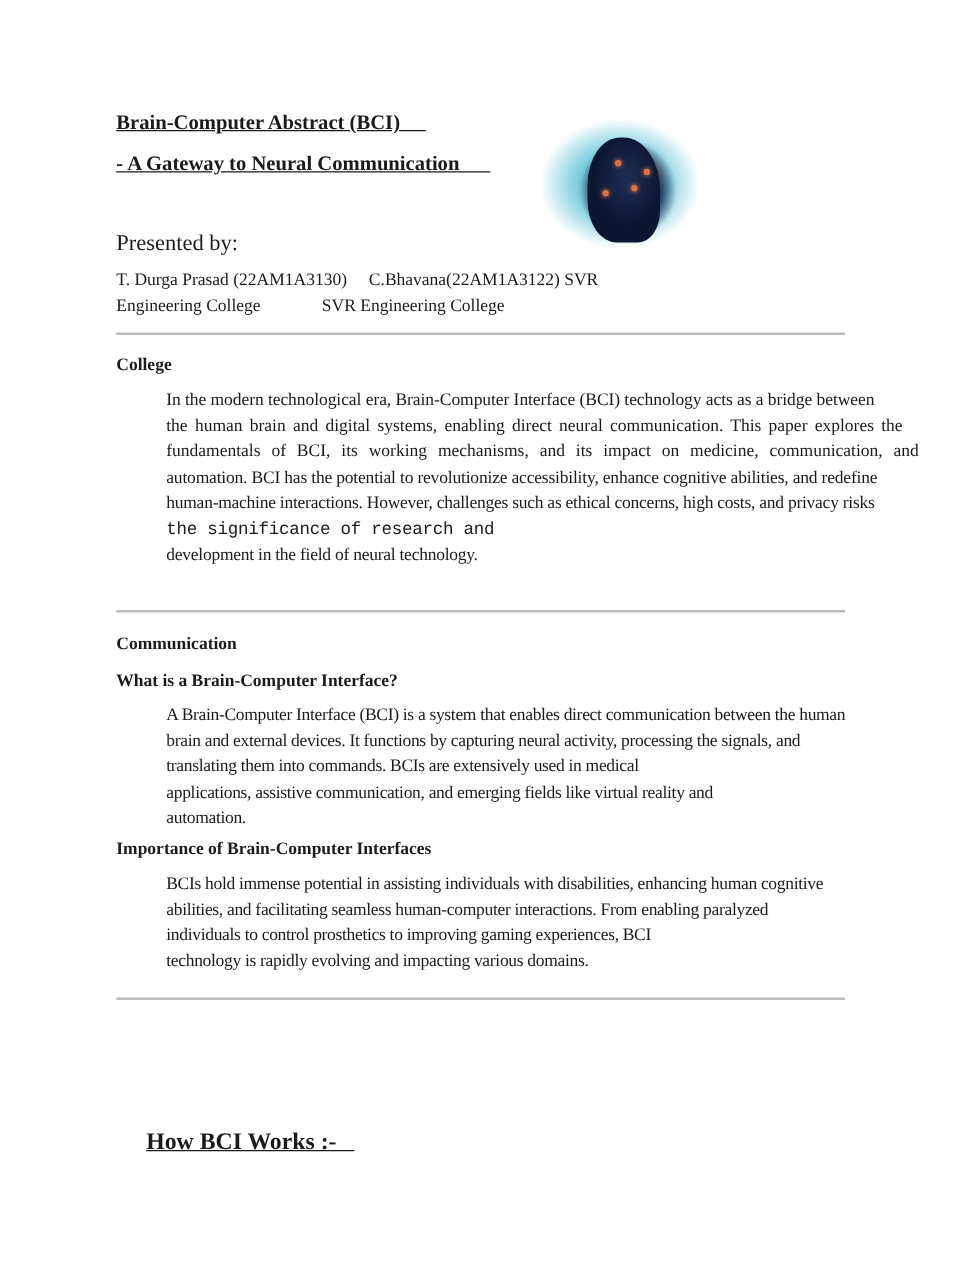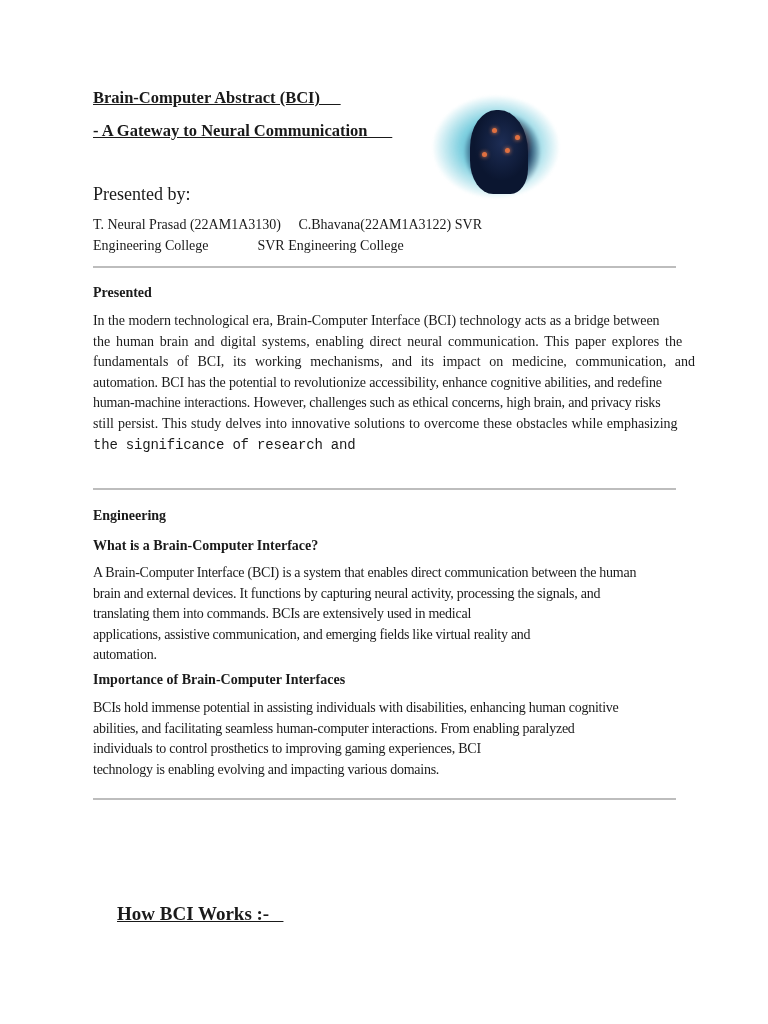--- a/index.html
+++ b/index.html
@@ -5,21 +5,21 @@
   html, body { margin:0; padding:0; background:#ffffff; }
   body { width:768px; height:1024px; position:relative; overflow:hidden;
          font-family:"Liberation Serif", serif; color:#1a1a1a; }
   .abs { position:absolute; }
   .title { font-weight:bold; font-size:16.5px; text-decoration:underline; white-space:pre; }
   .presented { font-size:18px; }
   .auth { font-size:14px; white-space:pre; line-height:21px; }
   .rule { position:absolute; left:93px; width:583px; height:2px; background:#bdbdbd; }
   .h { font-weight:bold; font-size:14px; }
   .p { font-size:14px; line-height:20.6px; }
-  .line { display:block; white-space:nowrap; }
+  .line { display:block; white-space:nowrap;margin-left:40px; }
   .brain { position:absolute; left:432px; top:95px; width:128px; height:104px; border-radius:50%;
     background:
       radial-gradient(ellipse 30% 35% at 58% 45%, rgba(200,80,50,0.8), rgba(0,0,0,0) 70%),
       radial-gradient(ellipse 38% 48% at 55% 55%, #0d1a3a 0%, #14284d 50%, rgba(20,40,77,0) 80%),
       radial-gradient(ellipse 50% 50% at 50% 50%, #3a8fb0 0%, #7fd0e0 55%, rgba(255,255,255,0) 100%);
     filter: blur(1px);
   }
   .brain-head { position:absolute; left:470px; top:110px; width:58px; height:84px;
     background: radial-gradient(ellipse 60% 55% at 55% 40%, #1d2d55, #0b1630 80%);
     border-radius: 45% 50% 30% 40%;
@@ -35,51 +35,51 @@
 <div>
   <div class="brain"></div>
   <div class="brain-head"></div>
   <div class="dot" style="left:492px;top:128px;"></div>
   <div class="dot" style="left:505px;top:148px;"></div>
   <div class="dot" style="left:482px;top:152px;"></div>
   <div class="dot" style="left:515px;top:135px;"></div>
 </div>
 
 <div class="abs presented" style="left:93px; top:184px;">Presented by:</div>
-<div class="abs auth" style="left:93px; top:214px;">T. Neural Prasad (22AM1A3130)     C.Bhavana(22AM1A3122) SVR</div>
+<div class="abs auth" style="left:93px; top:214px;">T. Durga Prasad (22AM1A3130)     C.Bhavana(22AM1A3122) SVR</div>
 <div class="abs auth" style="left:93px; top:235px;">Engineering College              SVR Engineering College</div>
 
 <div class="rule" style="top:266px;"></div>
 
-<div class="abs h" style="left:93px; top:285px;">Presented</div>
+<div class="abs h" style="left:93px; top:285px;">College</div>
 <div class="abs p" style="left:93px; top:311px; width:585px;">
   <span class="line" style="letter-spacing:-0.05px;">In the modern technological era, Brain-Computer Interface (BCI) technology acts as a bridge between</span>
   <span class="line" style="word-spacing:2.3px;">the human brain and digital systems, enabling direct neural communication. This paper explores the</span>
   <span class="line" style="word-spacing:5.2px;">fundamentals of BCI, its working mechanisms, and its impact on medicine, communication, and</span>
   <span class="line" style="letter-spacing:-0.15px;">automation. BCI has the potential to revolutionize accessibility, enhance cognitive abilities, and redefine</span>
-  <span class="line" style="letter-spacing:-0.2px;">human-machine interactions. However, challenges such as ethical concerns, high brain, and privacy risks</span>
-  <span class="line" style="word-spacing:0.6px;">still persist. This study delves into innovative solutions to overcome these obstacles while emphasizing</span>
+  <span class="line" style="letter-spacing:-0.2px;">human-machine interactions. However, challenges such as ethical concerns, high costs, and privacy risks</span>
   <span class="line" style="letter-spacing:-0.2px;font-family:Liberation Mono, monospace;">the significance of research and</span>
+  <span class="line" style="letter-spacing:-0.2px;">development in the field of neural technology.</span>
 </div>
 
 <div class="rule" style="top:488px;"></div>
 
-<div class="abs h" style="left:93px; top:508px;">Engineering</div>
+<div class="abs h" style="left:93px; top:508px;">Communication</div>
 <div class="abs h" style="left:93px; top:538px;">What is a Brain-Computer Interface?</div>
 <div class="abs p" style="left:93px; top:563px;">
   <span class="line" style="letter-spacing:-0.25px;">A Brain-Computer Interface (BCI) is a system that enables direct communication between the human</span>
   <span class="line" style="letter-spacing:-0.25px;">brain and external devices. It functions by capturing neural activity, processing the signals, and</span>
   <span class="line" style="letter-spacing:-0.25px;">translating them into commands. BCIs are extensively used in medical</span>
   <span class="line" style="letter-spacing:-0.25px;">applications, assistive communication, and emerging fields like virtual reality and</span>
   <span class="line" style="letter-spacing:-0.25px;">automation.</span>
 </div>
 
 <div class="abs h" style="left:93px; top:672px;">Importance of Brain-Computer Interfaces</div>
 <div class="abs p" style="left:93px; top:698px;">
   <span class="line" style="letter-spacing:-0.25px;">BCIs hold immense potential in assisting individuals with disabilities, enhancing human cognitive</span>
   <span class="line" style="letter-spacing:-0.25px;">abilities, and facilitating seamless human-computer interactions. From enabling paralyzed</span>
   <span class="line" style="letter-spacing:-0.25px;">individuals to control prosthetics to improving gaming experiences, BCI</span>
-  <span class="line" style="letter-spacing:-0.25px;">technology is enabling evolving and impacting various domains.</span>
+  <span class="line" style="letter-spacing:-0.25px;">technology is rapidly evolving and impacting various domains.</span>
 </div>
 
 <div class="rule" style="top:798px;"></div>
 
 <div class="abs title" style="left:117px; top:903px; font-size:19px;">How BCI Works :-   </div>
 
 </body></html>

